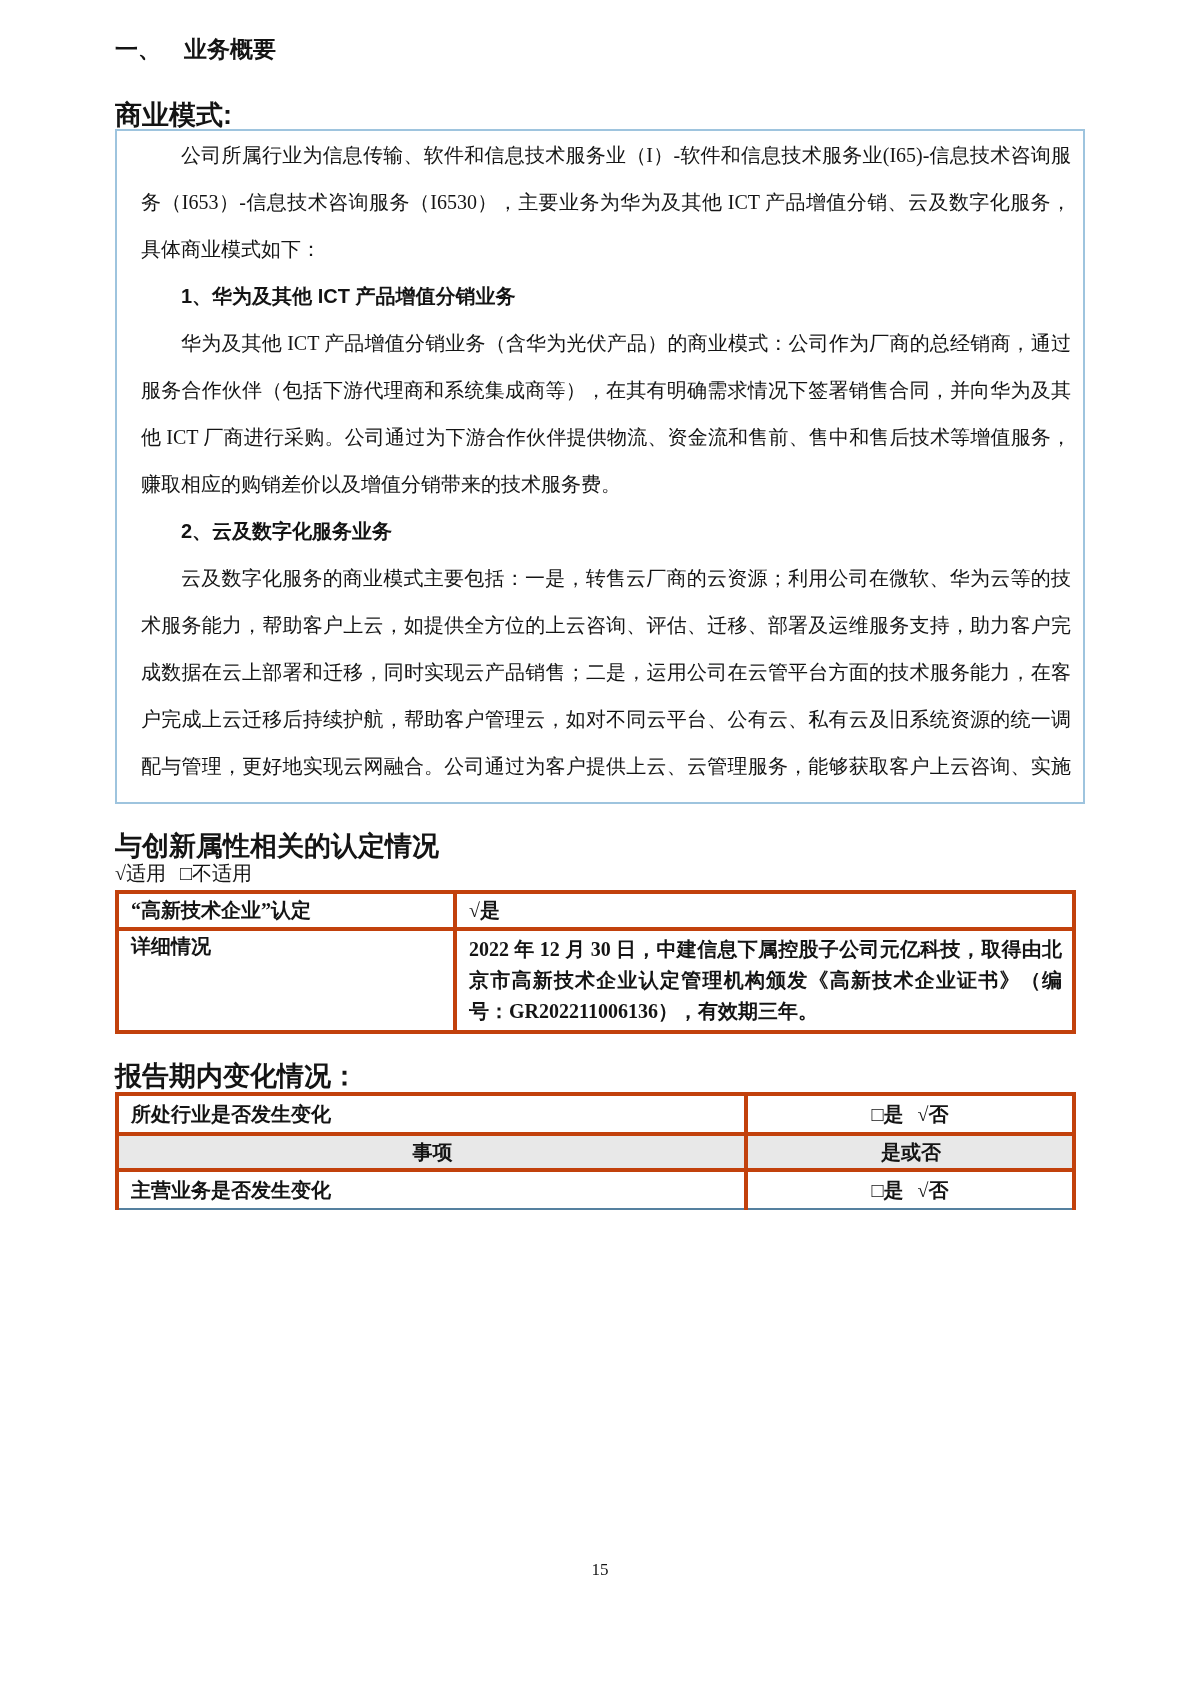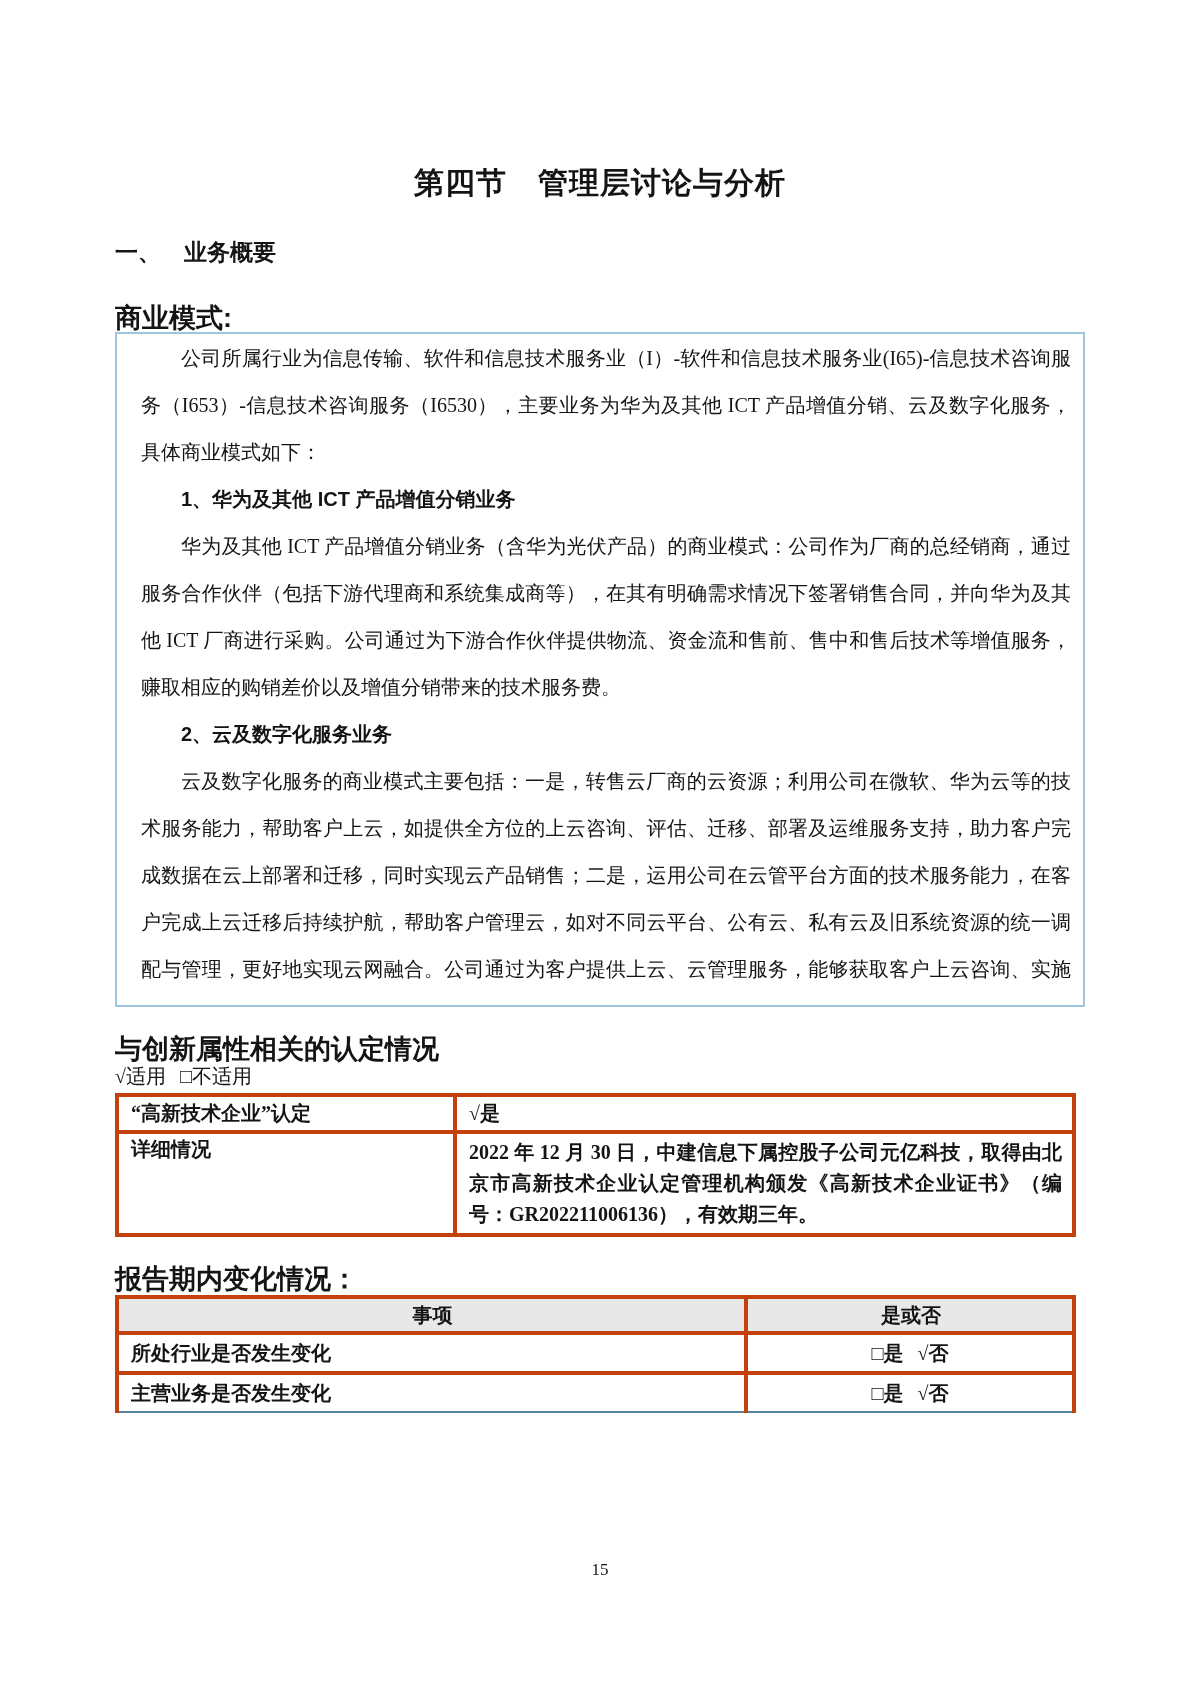--- a/index.html
+++ b/index.html
@@ -109,21 +109,20 @@
     width: 100%;
     text-align: center;
     font-size: 17px;
   }
 </style>
 </head>
 <body>
 
 <div class="content">
 
-  <h1 class="doc-title">第四节　管理层讨论与分析</h1>
 
   <h2 class="sec-heading">一、　业务概要</h2>
 
   <div class="label-bold bm-label">商业模式:</div>
 
   <div class="bm-box">
     <p>公司所属行业为信息传输、软件和信息技术服务业（I）-软件和信息技术服务业(I65)-信息技术咨询服务（I653）-信息技术咨询服务（I6530），主要业务为华为及其他 ICT 产品增值分销、云及数字化服务，具体商业模式如下：</p>
     <p class="sub">1、华为及其他 ICT 产品增值分销业务</p>
     <p>华为及其他 ICT 产品增值分销业务（含华为光伏产品）的商业模式：公司作为厂商的总经销商，通过服务合作伙伴（包括下游代理商和系统集成商等），在其有明确需求情况下签署销售合同，并向华为及其他 ICT 厂商进行采购。公司通过为下游合作伙伴提供物流、资金流和售前、售中和售后技术等增值服务，赚取相应的购销差价以及增值分销带来的技术服务费。</p>
     <p class="sub">2、云及数字化服务业务</p>
@@ -155,26 +154,26 @@
 
   <div class="label-bold changes-heading">报告期内变化情况：</div>
 
   <table class="doc-table changes-tbl">
     <colgroup>
         <col class="c1">
         <col>
       </colgroup>
     <tbody>
         <tr>
+      <td>所处行业是否发生变化</td>
+      <td class="ans"><span>□</span><span>是</span><span class="gap">√</span><span>否</span></td>
+    </tr>
+    <tr>
       <th>事项</th>
       <th>是或否</th>
-    </tr>
-    <tr>
-      <td>所处行业是否发生变化</td>
-      <td class="ans"><span>□</span><span>是</span><span class="gap">√</span><span>否</span></td>
     </tr>
     <tr class="last">
       <td>主营业务是否发生变化</td>
       <td class="ans"><span>□</span><span>是</span><span class="gap">√</span><span>否</span></td>
     </tr>
   </tbody>
     </table>
 
 </div>
 

